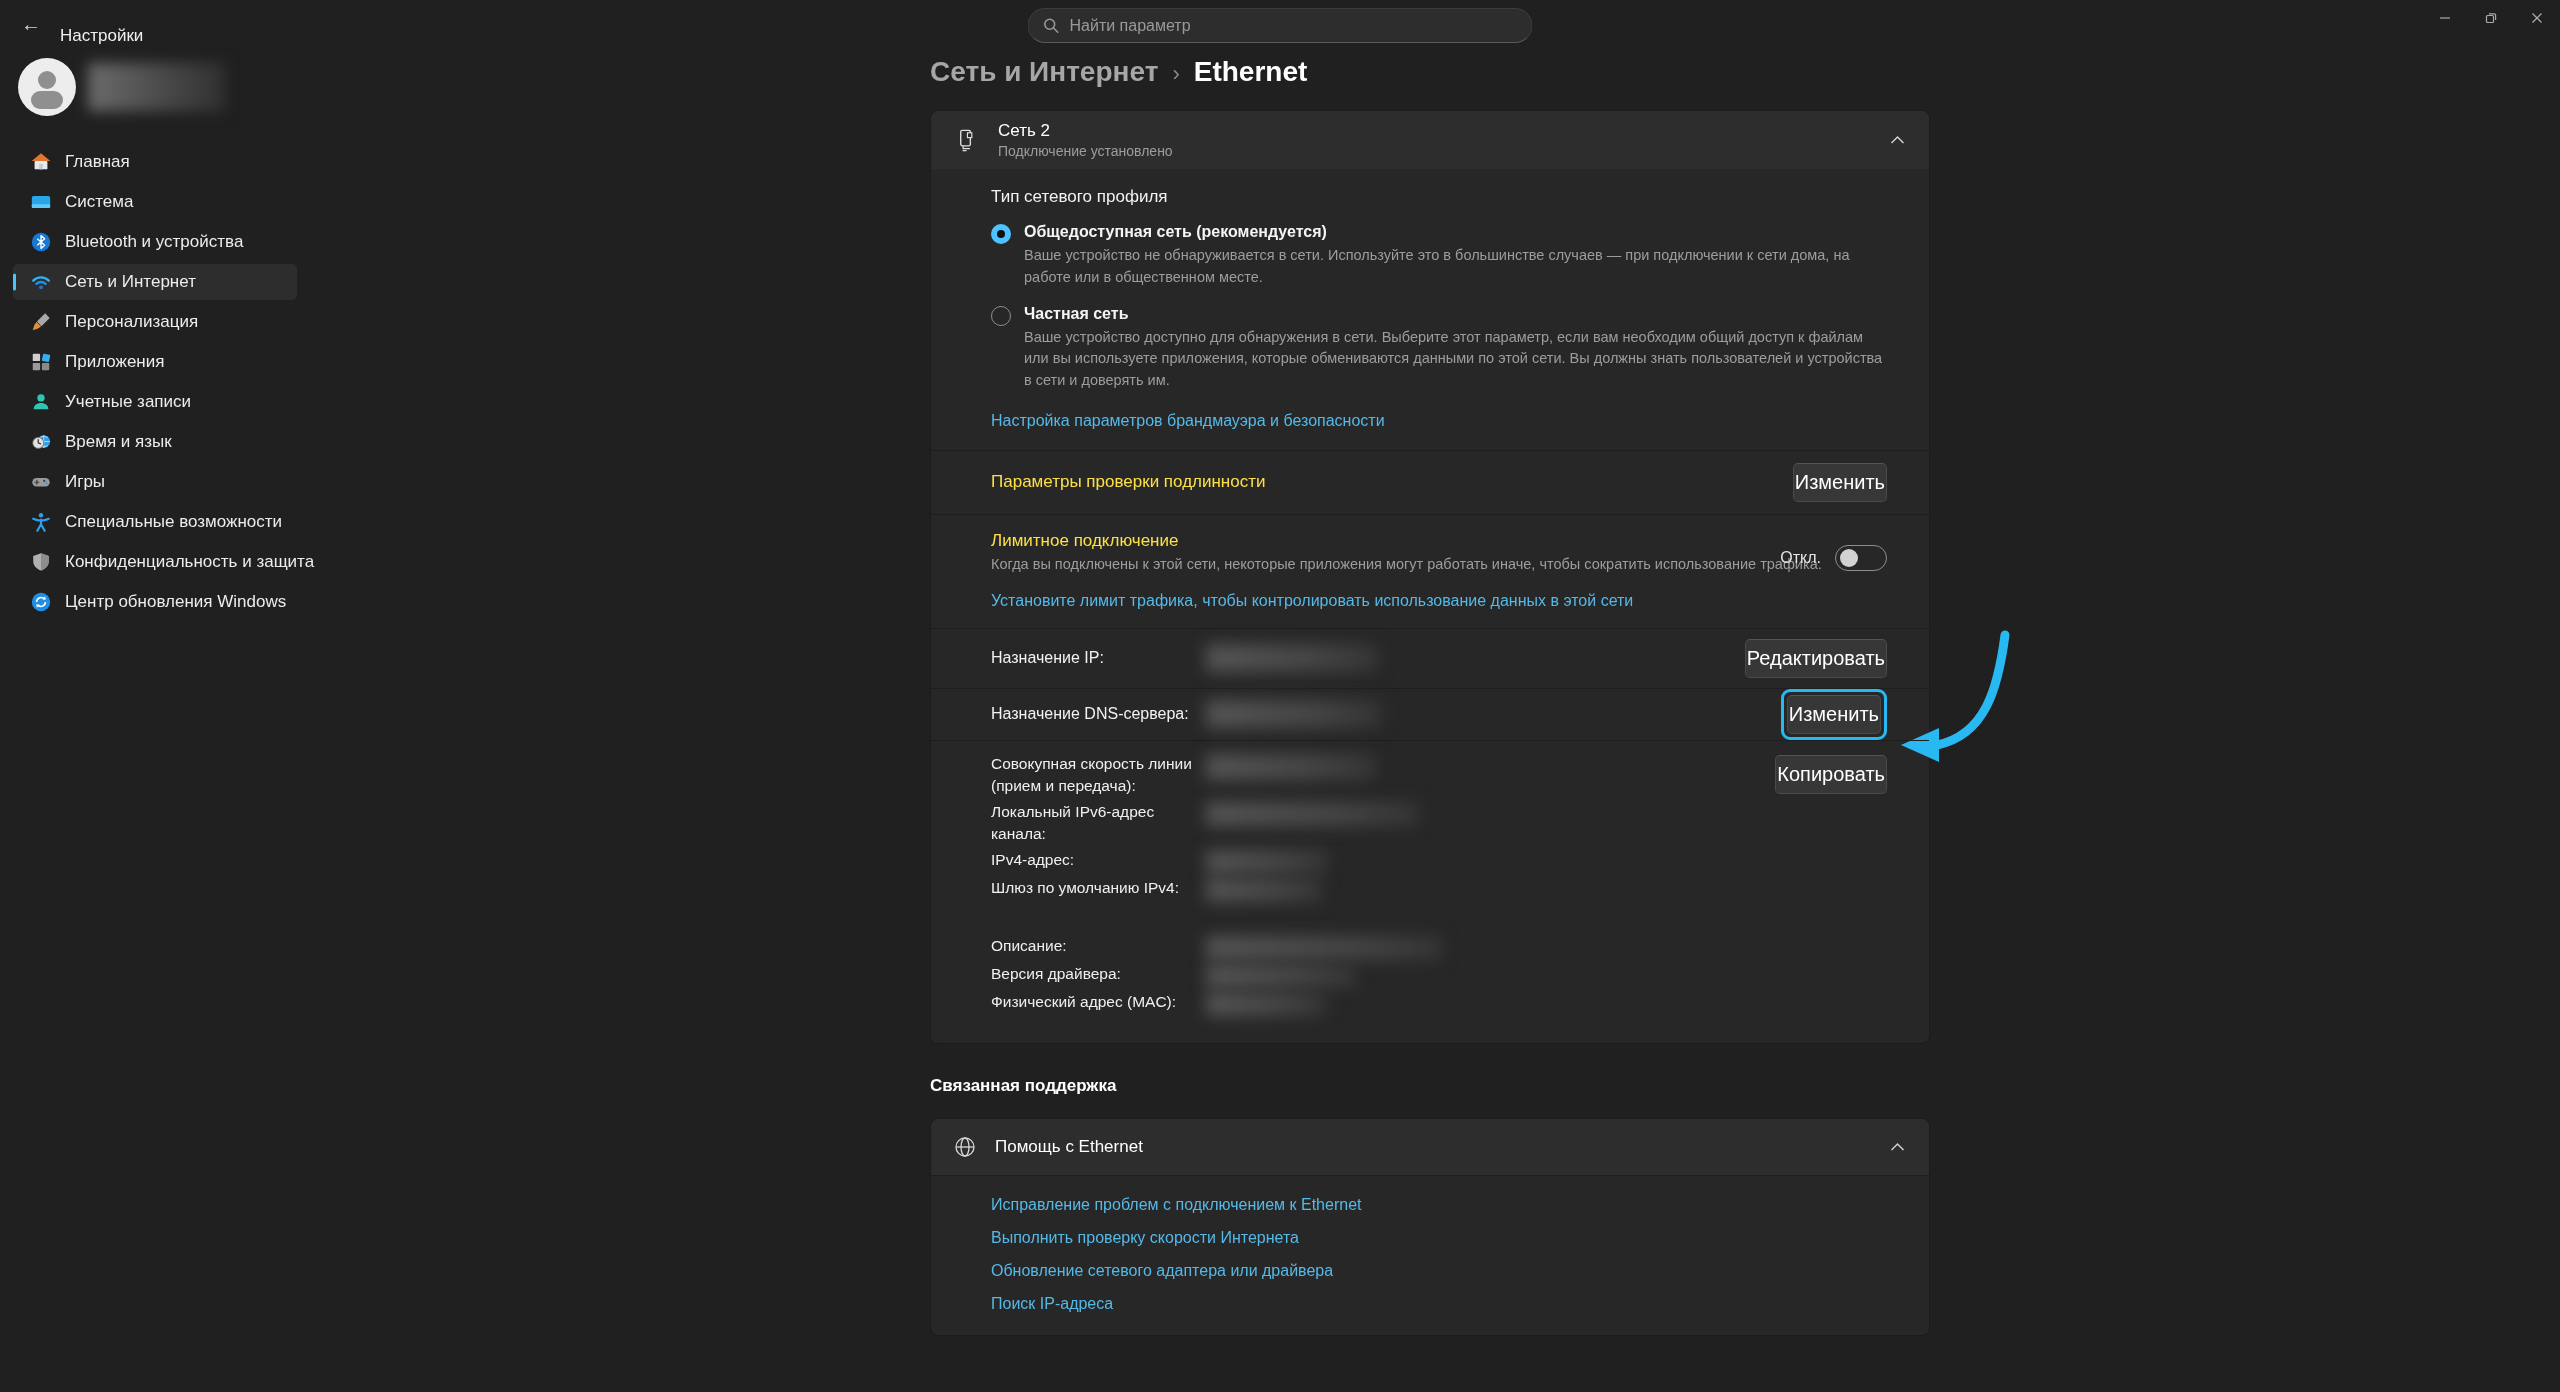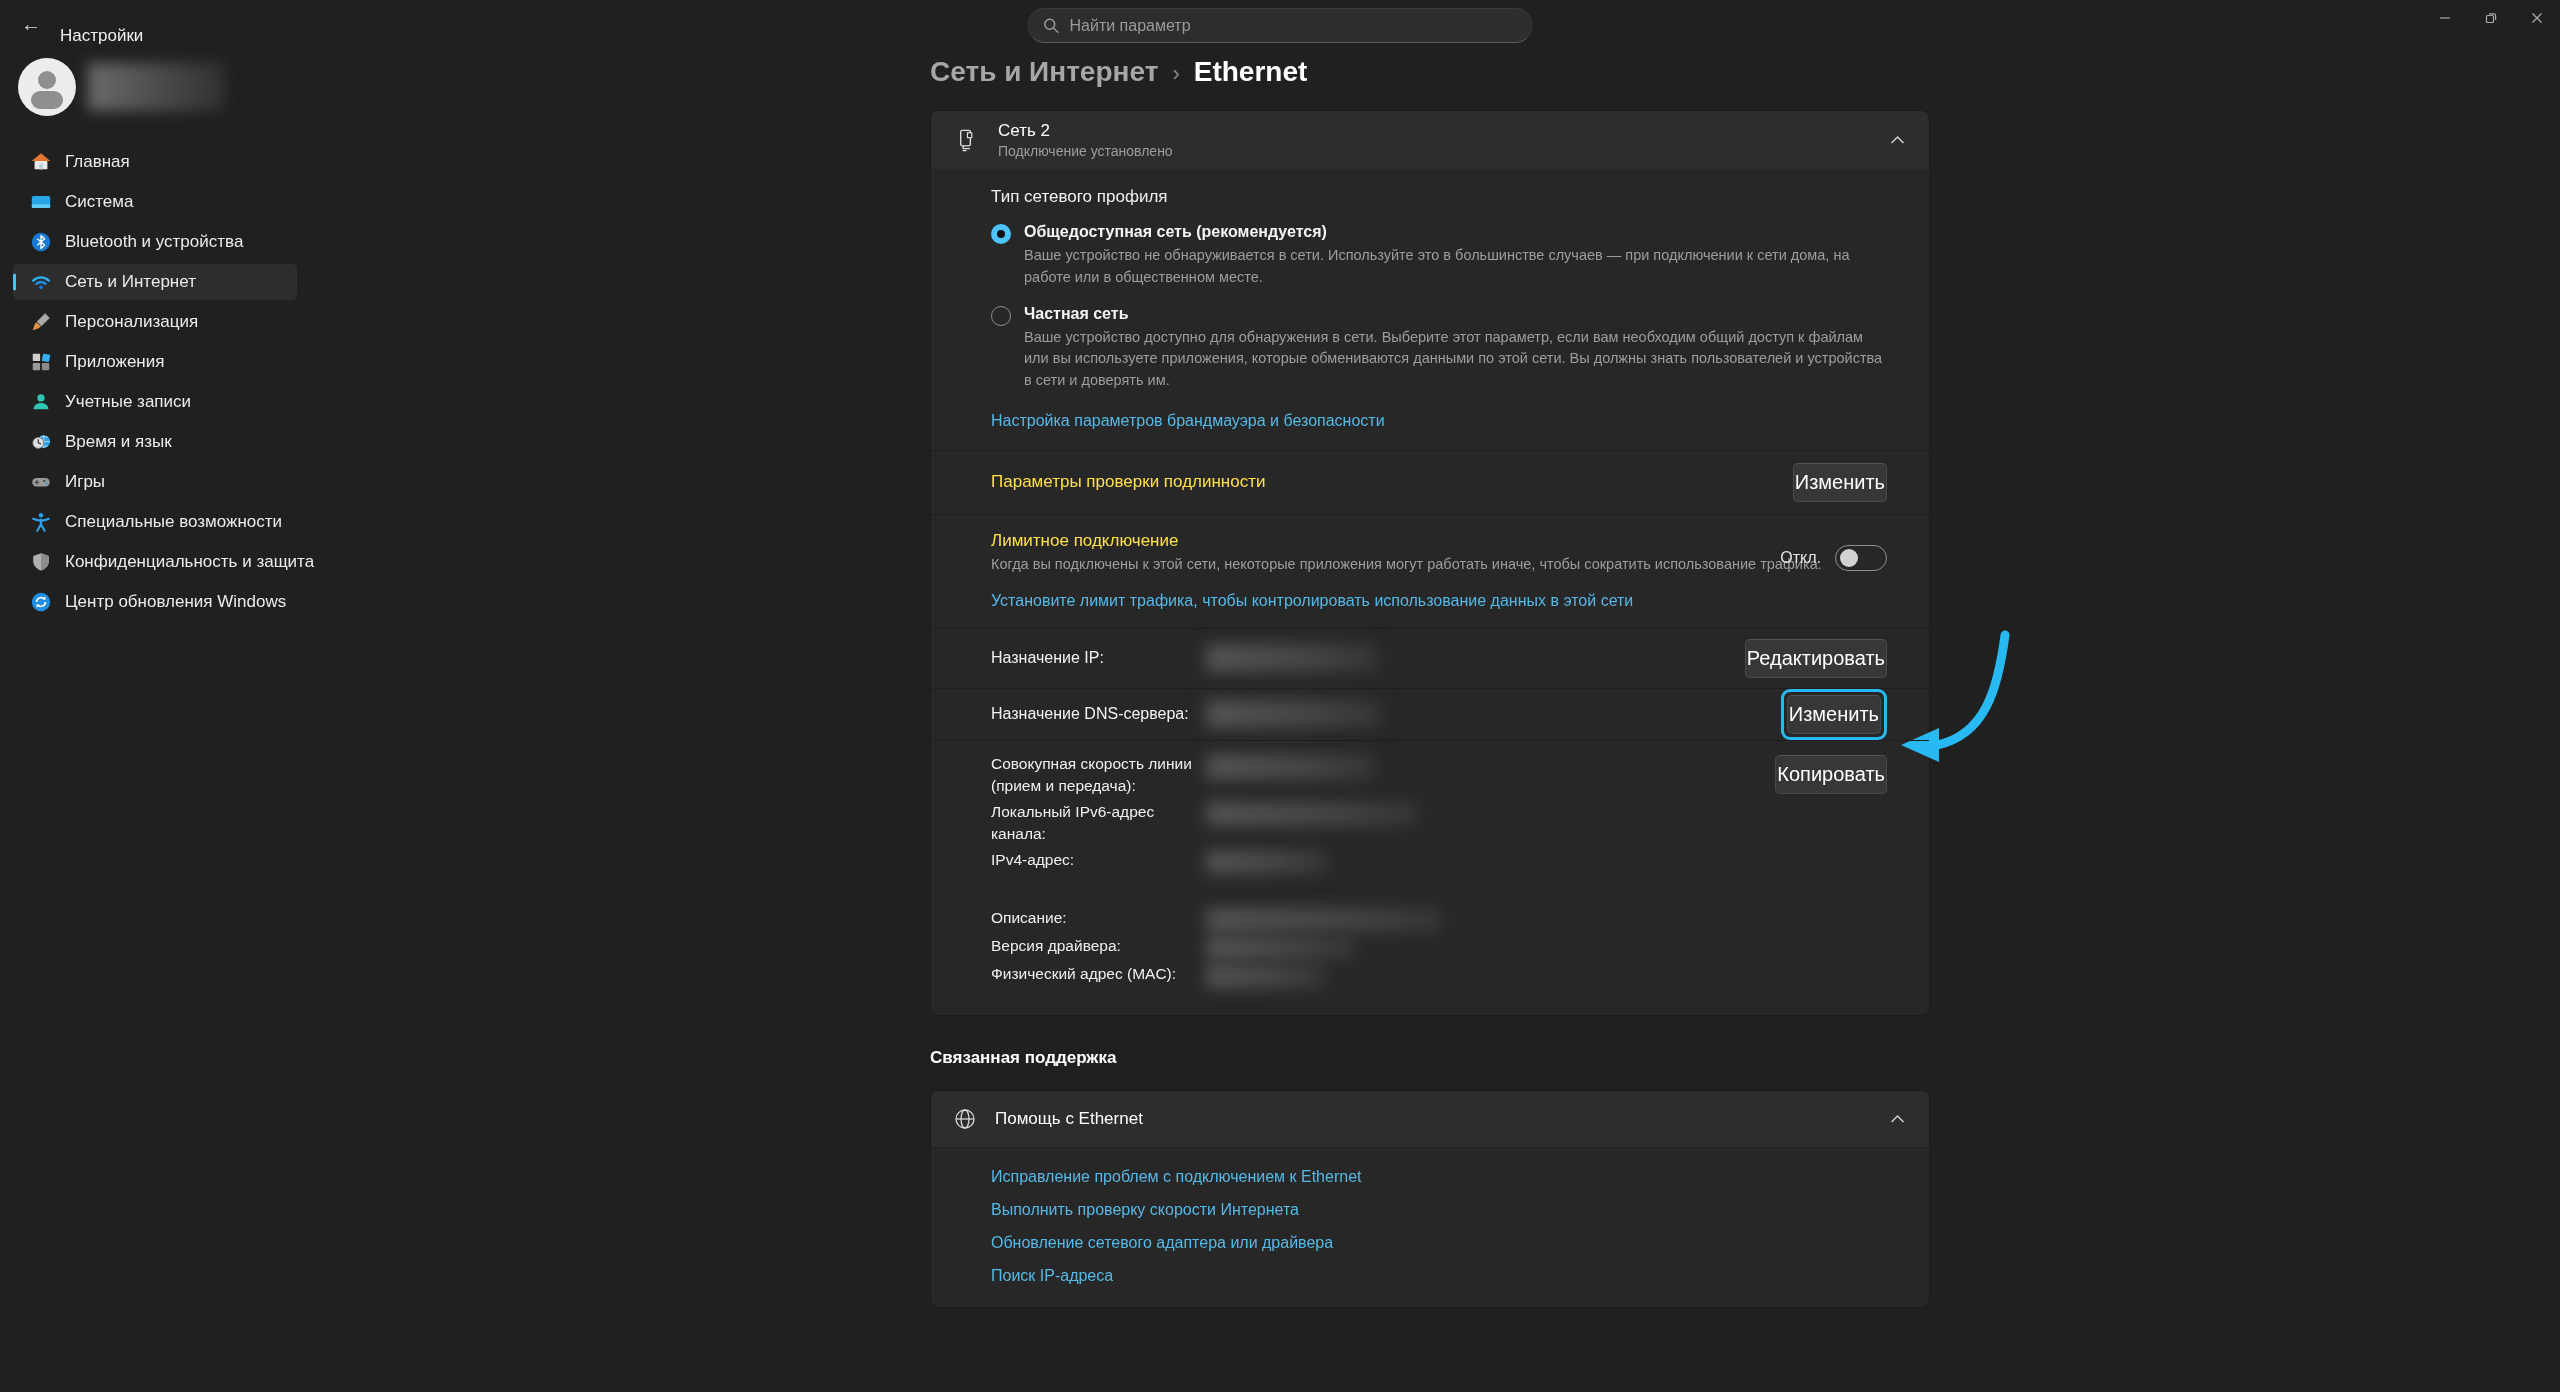--- a/index.html
+++ b/index.html
@@ -381,20 +381,24 @@
             <div class="prop-val blur-bar" style="width:170px; height:26px;"></div>
           </div>
           <div class="prop-row" style="margin-top:2px;">
             <span class="prop-label">Локальный IPv6-адрес канала:</span>
             <div class="prop-val blur-bar" style="width:212px; height:24px;"></div>
           </div>
           <div class="prop-row">
             <span class="prop-label">IPv4-адрес:</span>
             <div class="prop-val blur-bar" style="width:122px; height:24px;"></div>
           </div>
+          <div class="prop-row">
+            <span class="prop-label">Шлюз по умолчанию IPv4:</span>
+            <div class="prop-val blur-bar" style="width:116px; height:24px;"></div>
+          </div>
           <div class="prop-gap"></div>
           <div class="prop-row">
             <span class="prop-label">Описание:</span>
             <div class="prop-val blur-bar" style="width:236px; height:24px;"></div>
           </div>
           <div class="prop-row">
             <span class="prop-label">Версия драйвера:</span>
             <div class="prop-val blur-bar" style="width:150px; height:24px;"></div>
           </div>
           <div class="prop-row">

